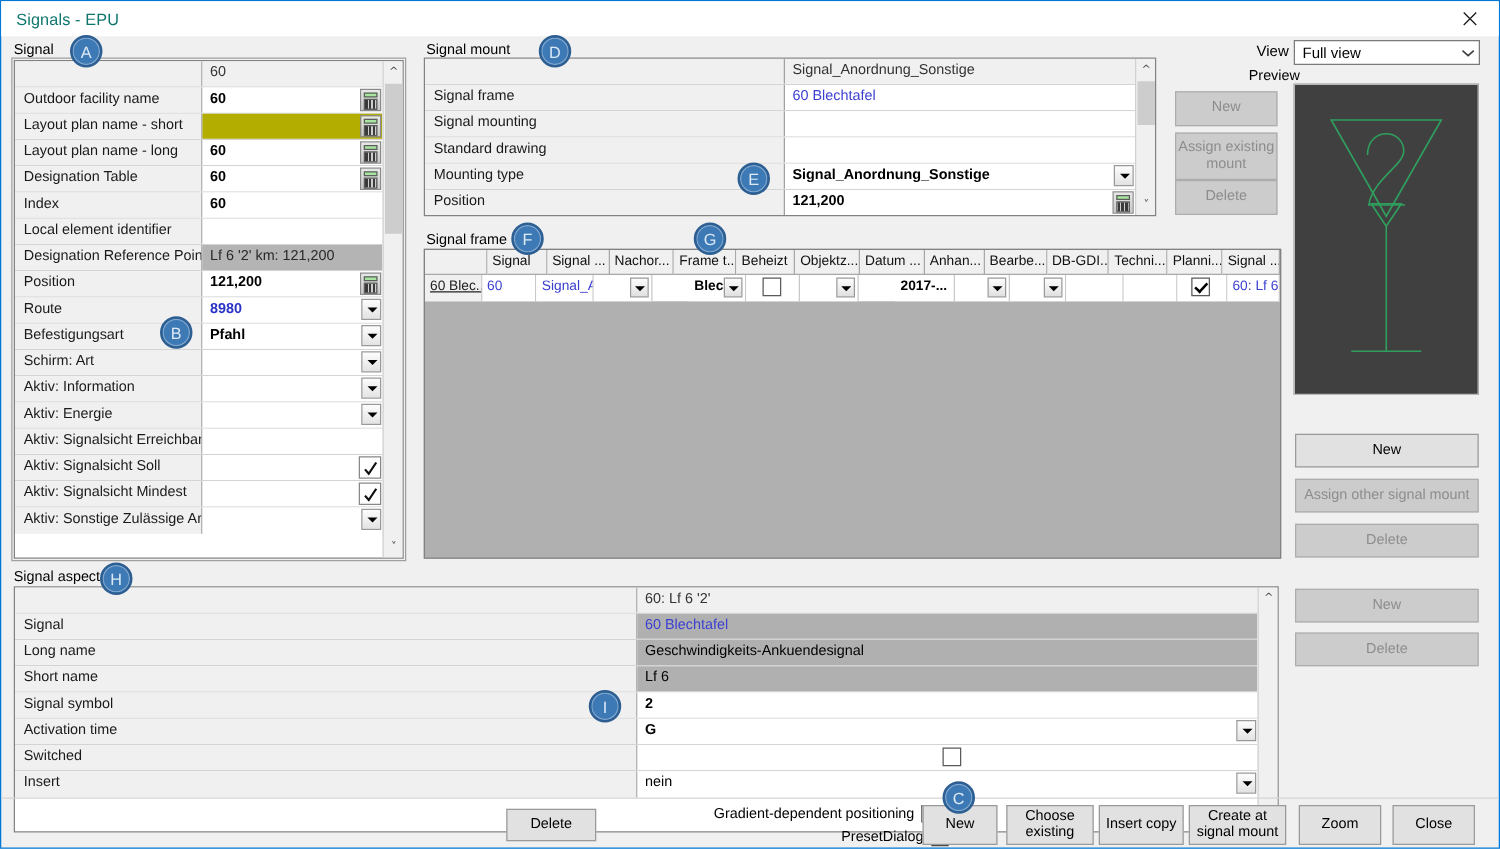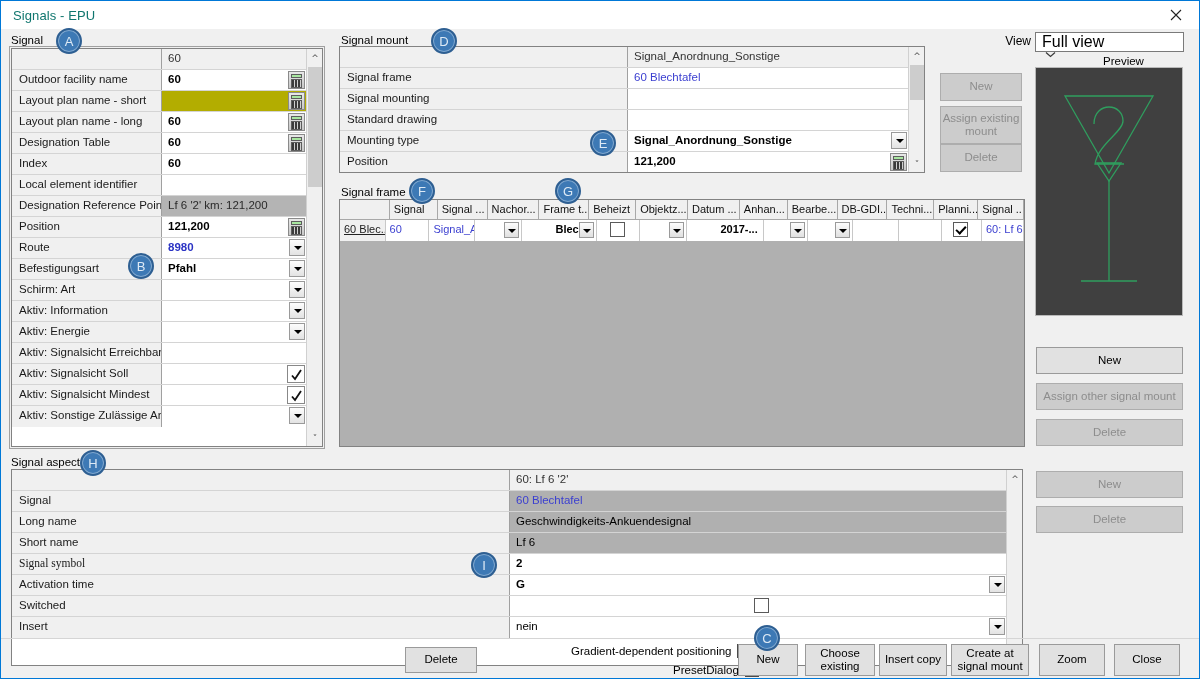--- a/index.html
+++ b/index.html
@@ -167,21 +167,21 @@
     font-size:11.5px; font-family:"Liberation Sans", sans-serif;
     display:flex; align-items:center; justify-content:center;
     text-align:center; line-height:1.15; cursor:pointer; position:absolute;
   }
   .btn.enabled { background:#e1e1e1; border:1px solid #9a9a9a; }
   .btn.disabled { color:#8d8d8d; cursor:default; }
 
   
   .combo {
     position:absolute; background:#fff; border:1px solid #7a7a7a;
-    display:flex; align-items:flex-start; padding-left:6px; font-size:16px;flex-direction:column;
+    display:flex; align-items:center; padding-left:6px; font-size:12px;
   }
   .combo .cv { flex:1; }
   .combo .carr {
     width:17px; height:100%; display:flex; align-items:center; justify-content:center;
     color:#3a3a3a; font-size:10px; font-family:"DejaVu Sans", sans-serif;
   }
 
   
   #preview {
     position:absolute; background:#404040; border:1px solid #b9b9b9;
@@ -422,21 +422,21 @@
         </div>
         <div class="prow" style="height:21px;">
           <div class="pkey" style="width:498px;">Long name</div>
           <div class="pval sel"><span>Geschwindigkeits-Ankuendesignal</span></div>
         </div>
         <div class="prow" style="height:21px;">
           <div class="pkey" style="width:498px;">Short name</div>
           <div class="pval sel"><span>Lf 6</span></div>
         </div>
         <div class="prow" style="height:21px;">
-          <div class="pkey" style="width:498px;font-family:Liberation Serif, serif;">Signal symbol</div>
+          <div class="pkey" style="width:498px;">Signal symbol</div>
           <div class="pval bold"><span>2</span></div>
         </div>
         <div class="prow" style="height:21px;">
           <div class="pkey" style="width:498px;">Activation time</div>
           <div class="pval bold"><span>G</span><span class="ddbtn"></span></div>
         </div>
         <div class="prow" style="height:21px;">
           <div class="pkey" style="width:498px;">Switched</div>
           <div class="pval">
             <span class="sfcbox" style="left:244px;margin-left:0;"></span>
@@ -461,21 +461,21 @@
   <div style="position:absolute; left:995px; top:33px; width:35px; text-align:right; font-size:12px;">View</div>
   <div class="combo" style="left:1034px; top:31px; width:149px; height:20px;">
     <span class="cv">Full view</span>
     <span class="carr">
       <svg width="11" height="7" viewBox="0 0 11 7">
           <path d="M1 1.5 L5.5 5.5 L10 1.5" stroke="#3a3a3a" stroke-width="1.2" fill="none"></path>
         </svg>
     </span>
   </div>
 
-  <div style="position:absolute; left:1078px; top:54px; font-size:11.5px;padding-left:24px;">Preview</div>
+  <div style="position:absolute; left:974px; top:54px; font-size:11.5px;padding-left:24px;">Preview</div>
   <div id="preview" style="left:1034px; top:66px; width:148px; height:249px;">
     <svg width="146" height="247" viewBox="0 0 146 247">
       <g stroke="#2f9e5e" stroke-width="1.3" fill="none">
         <path d="M29 28 L117 28 L73 105 Z"></path>
         <path d="M61 95 L85 95 L73 113 Z"></path>
         <path d="M73 113 L73 213"></path>
         <path d="M45 213 L101 213"></path>
         <path d="M58 56 C58 44, 66 39, 73 39 C81 39, 87 45, 87 53 C87 64, 62 76, 59 96 L88 96"></path>
       </g>
     </svg>

